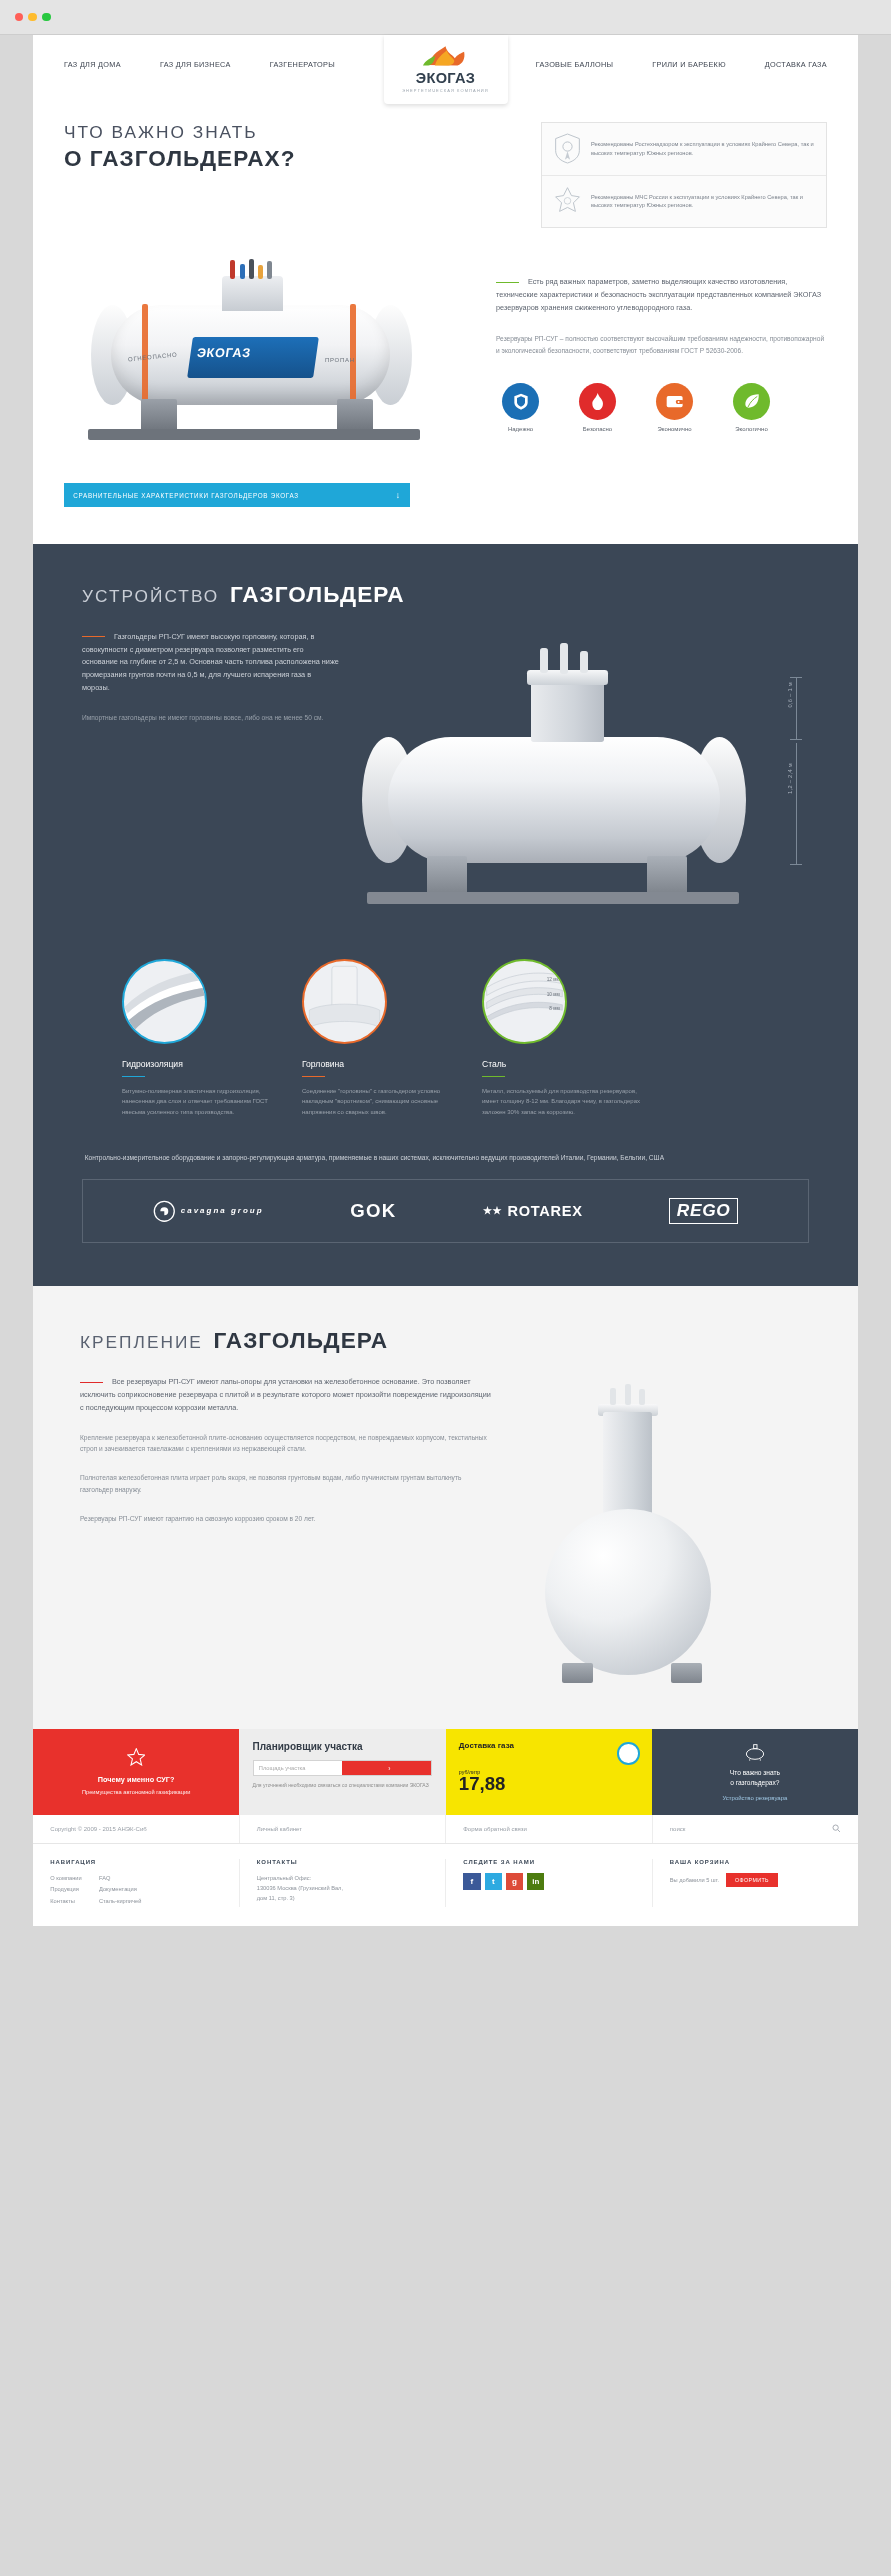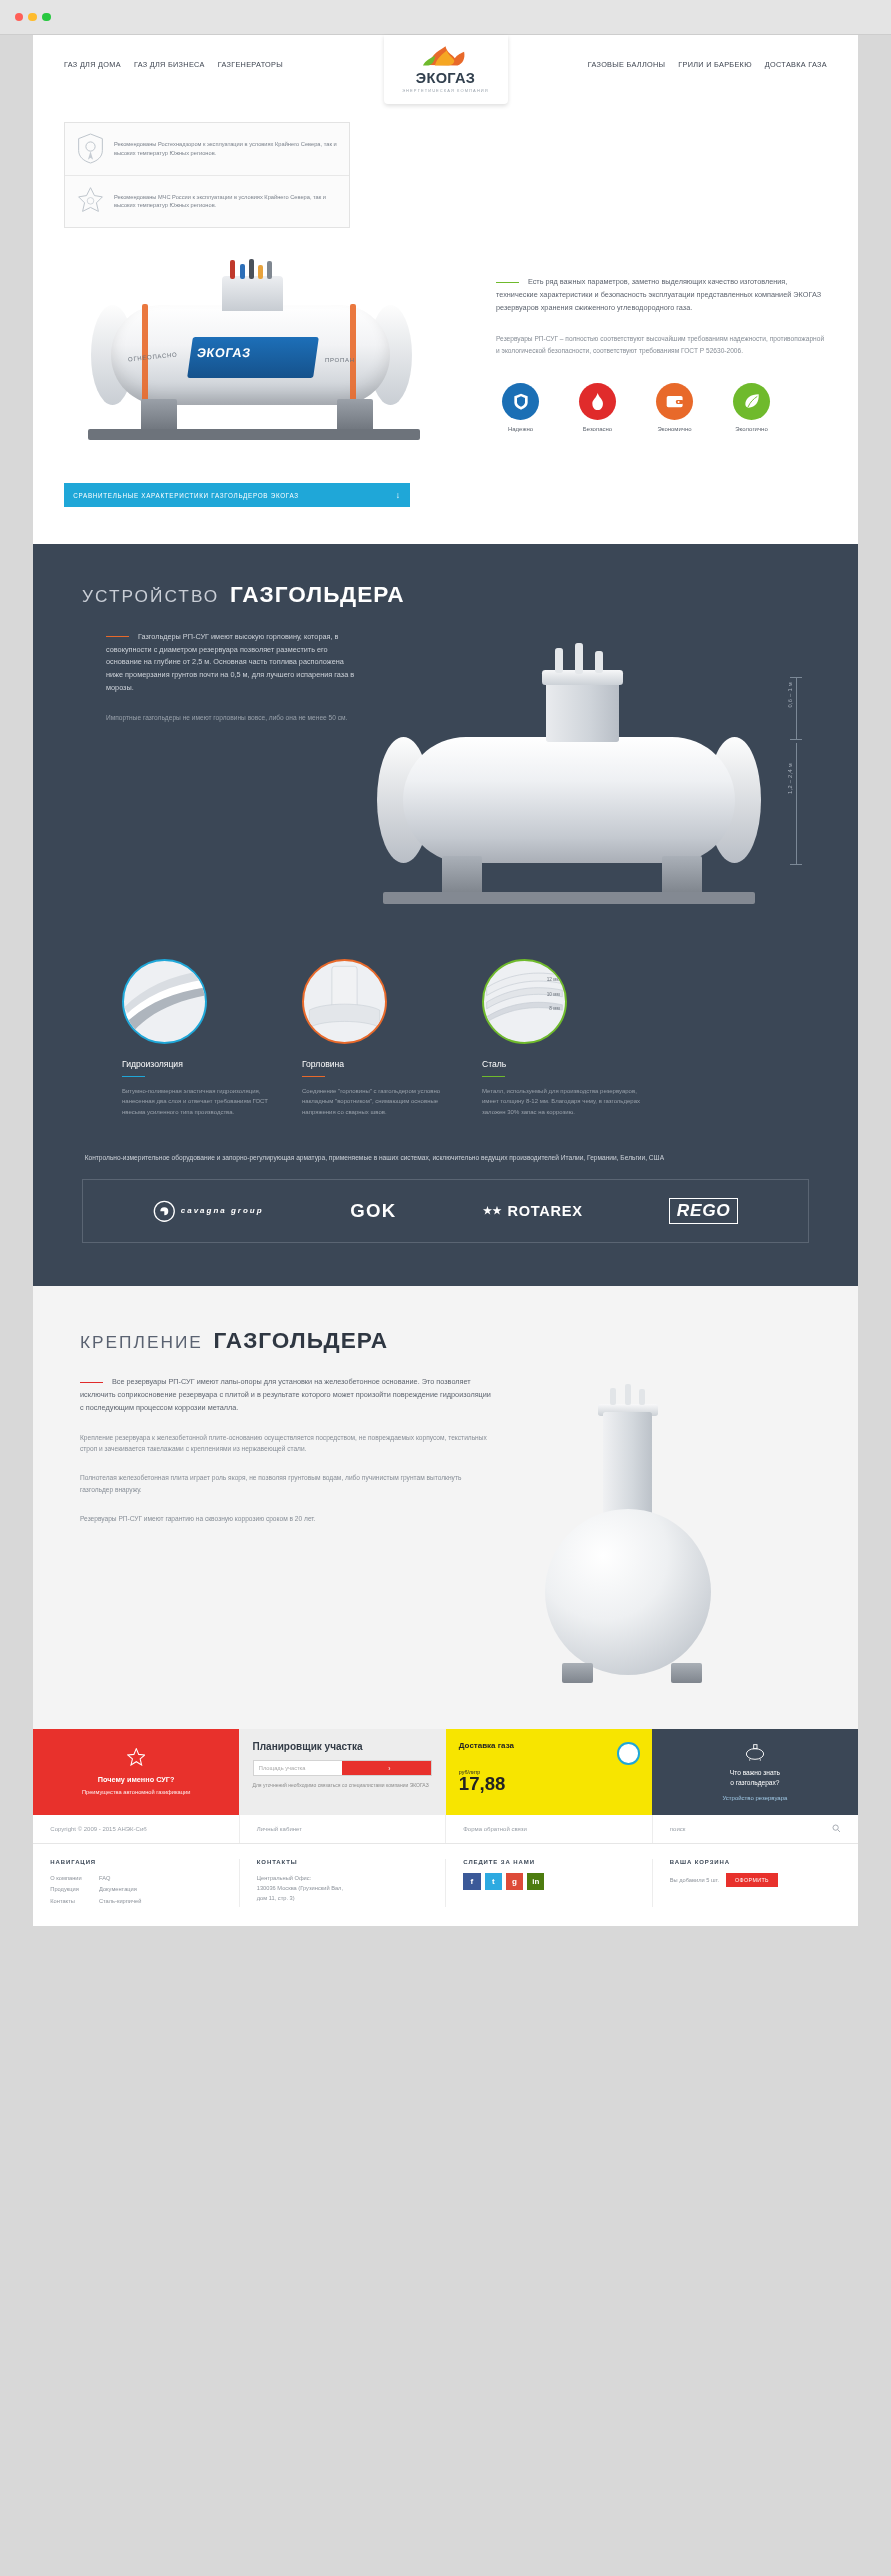--- a/index.html
+++ b/index.html
@@ -37,21 +37,21 @@
 
   
   header.nav {
     height: 59px;
     display: flex;
     align-items: center;
     background: #ffffff;
     padding: 0 31px;
     position: relative;
   }
-  .nav-group { display: flex; align-items: center; gap: 13px; }
+  .nav-group { display: flex; align-items: center; gap: 39px; }
   .nav-group.left { flex: 1; }
   .nav-group.right { flex: 1; justify-content: flex-end; }
   .nav-link {
     font-size: 7.3px;
     letter-spacing: 0.3px;
     color: #3d4450;
     text-transform: uppercase;
     text-decoration: none;
     white-space: nowrap;
   }
@@ -218,21 +218,21 @@
   
   .sec2 {
     background: #3b4756;
     padding: 35px 49px 43px;
     color: #fff;
   }
   .sec2 .h-small { color: #c9ced6; }
   .sec2 .h-big { color: #fff; }
   .sec2-head { display: flex; align-items: baseline; gap: 10.6px; }
   .sec2-body { display: flex; margin-top: 22.6px; }
-  .sec2-left { width: 279px; margin-left: 24px; }
+  .sec2-left { width: 279px; }
   .sec2-left .para { color: #cdd2d9; font-size: 7.3px; }
   .sec2-left .para.small { color: #98a0aa; font-size: 6.6px; margin-top: 17.3px; }
   .dash-orange { background: #e8692a; }
 
   .big-tank {
     position: relative;
     width: 505px; height: 286px;
     margin: 6.6px auto 0;
   }
   .bt-body {
@@ -451,20 +451,24 @@
 
       <div class="nav-group right">
         <a class="nav-link">ГАЗОВЫЕ БАЛЛОНЫ</a>
         <a class="nav-link">ГРИЛИ И БАРБЕКЮ</a>
         <a class="nav-link">ДОСТАВКА ГАЗА</a>
       </div>
     </header>
 
     <section class="sec1">
       <div class="sec1-top">
+        <div>
+          <div class="h-small">ЧТО ВАЖНО ЗНАТЬ</div>
+          <div class="h-big">О ГАЗГОЛЬДЕРАХ?</div>
+        </div>
         <div class="certs">
           <div class="cert-row">
             <span class="cert-badge">
               <svg width="29" height="33" viewBox="0 0 44 50">
                 <path d="M22 3 L40 10 L40 28 C40 38 32 44 22 47 C12 44 4 38 4 28 L4 10 Z" fill="none" stroke="#b9c0c8" stroke-width="1.4"></path>
                 <circle cx="22" cy="22" r="7" fill="none" stroke="#b9c0c8" stroke-width="1.4"></circle>
                 <path d="M22 29 L18 42 L22 39 L26 42 Z" fill="#c6ccd3"></path>
               </svg>
             </span>
             <div class="cert-text">Рекомендованы Ростехнадзором к эксплуатации в условиях Крайнего Севера, так и высоких температур Южных регионов.</div>

